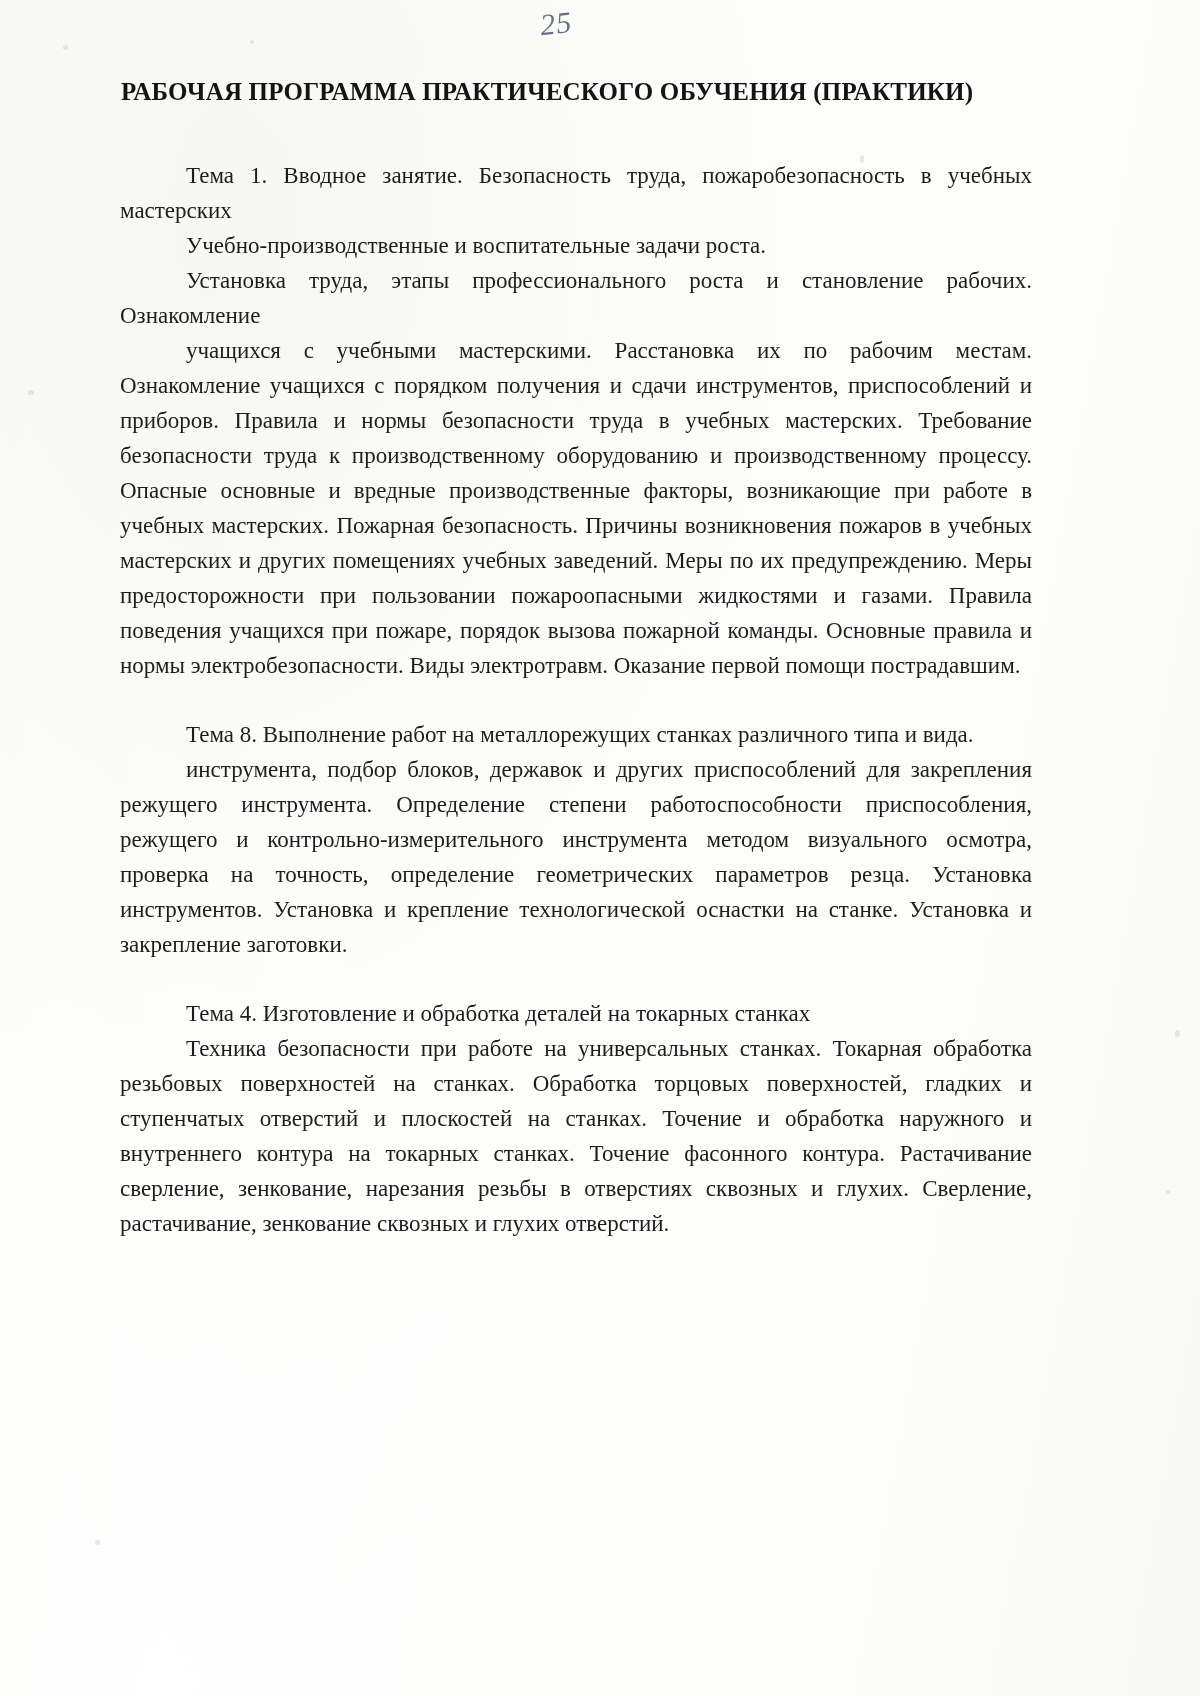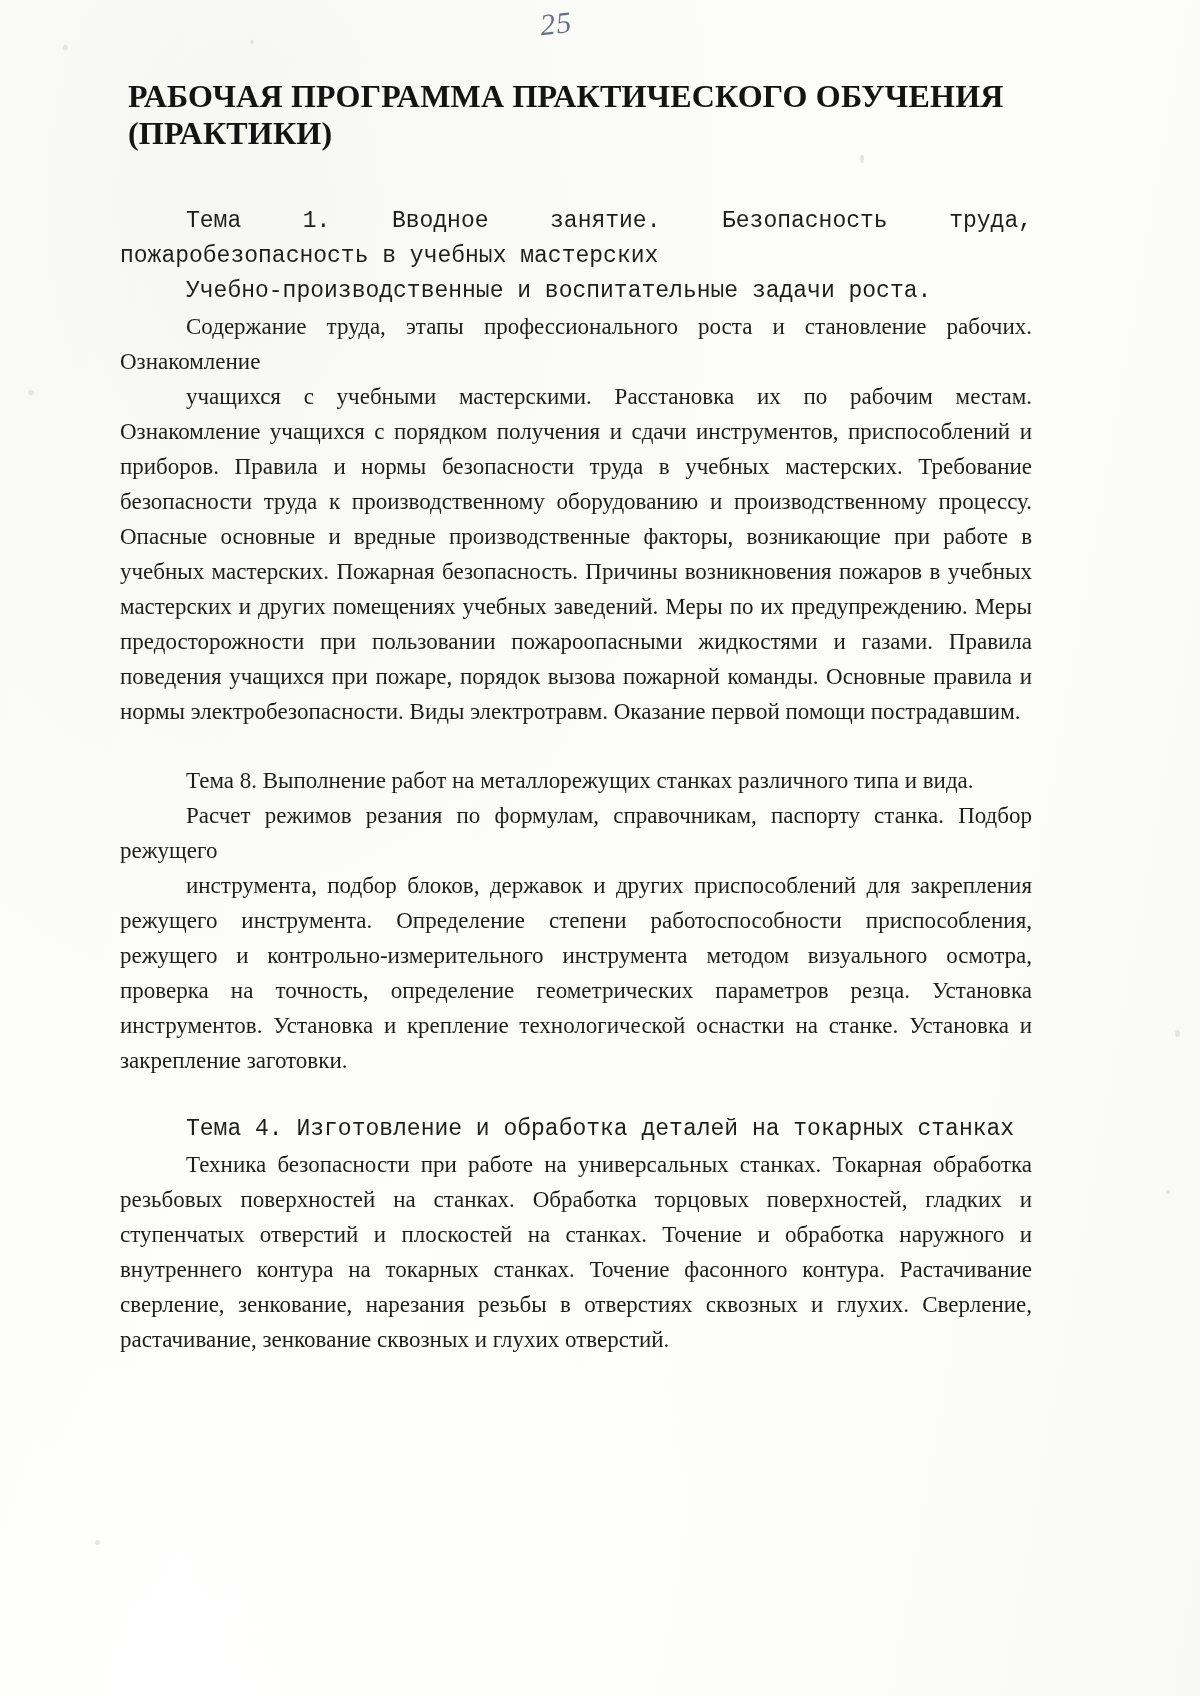--- a/index.html
+++ b/index.html
@@ -41,24 +41,24 @@
 
   .content {
     position: absolute;
     left: 120px;
     top: 78px;
     width: 912px;
   }
 
   h1.doc-title {
     font-family: "Liberation Serif", serif;
-    font-size: 32px;
+    font-size: 25px;
     font-weight: bold;
     letter-spacing: 0.2px;
-    margin: 0 0 52px 8px;
+    margin: 0 0 52px 1px;
     text-align: left;
     color: #141414;
   }
 
   .block {
     margin-bottom: 34px;
   }
 
   p.para {
     margin: 0;
@@ -67,21 +67,21 @@
     text-align: justify;
     text-justify: inter-word;
     color: #1d1d1d;
   }
   p.para.indent {
     text-indent: 66px;
   }
 
   
   .sans {
-    font-family: Liberation Mono, monospace;
+    font-family: Liberation Serif, serif;
     font-size: 21px;
     line-height: 35px;
   }
 
   
   .speck {
     position: absolute;
     background: #cfcfc8;
     border-radius: 50%;
     opacity: 0.5;
@@ -102,27 +102,26 @@
 
   <div class="page-number">25</div>
 
   <div class="content">
 
     <h1 class="doc-title">РАБОЧАЯ ПРОГРАММА ПРАКТИЧЕСКОГО ОБУЧЕНИЯ (ПРАКТИКИ)</h1>
 
     <div class="block">
       <p class="para indent sans">Тема 1. Вводное занятие. Безопасность труда, пожаробезопасность в учебных мастерских</p>
       <p class="para indent sans">Учебно-производственные и воспитательные задачи роста.</p>
-      <p class="para indent">Содержание труда, этапы профессионального роста и становление рабочих. Ознакомление</p>
+      <p class="para indent">Установка труда, этапы профессионального роста и становление рабочих. Ознакомление</p>
       <p class="para indent">учащихся с учебными мастерскими. Расстановка их по рабочим местам. Ознакомление учащихся с порядком получения и сдачи инструментов, приспособлений и приборов. Правила и нормы безопасности труда в учебных мастерских. Требование безопасности труда к производственному оборудованию и производственному процессу. Опасные основные и вредные производственные факторы, возникающие при работе в учебных мастерских. Пожарная безопасность. Причины возникновения пожаров в учебных мастерских и других помещениях учебных заведений. Меры по их предупреждению. Меры предосторожности при пользовании пожароопасными жидкостями и газами. Правила поведения учащихся при пожаре, порядок вызова пожарной команды. Основные правила и нормы электробезопасности. Виды электротравм. Оказание первой помощи пострадавшим.</p>
     </div>
 
     <div class="block">
       <p class="para indent">Тема 8. Выполнение работ на металлорежущих станках различного типа и вида.</p>
-      <p class="para indent">Расчет режимов резания по формулам, справочникам, паспорту станка. Подбор режущего</p>
       <p class="para indent">инструмента, подбор блоков, державок и других приспособлений для закрепления режущего инструмента. Определение степени работоспособности приспособления, режущего и контрольно-измерительного инструмента методом визуального осмотра, проверка на точность, определение геометрических параметров резца. Установка инструментов. Установка и крепление технологической оснастки на станке. Установка и закрепление заготовки.</p>
     </div>
 
     <div class="block">
       <p class="para indent sans">Тема 4. Изготовление и обработка деталей на токарных станках</p>
       <p class="para indent">Техника безопасности при работе на универсальных станках. Токарная обработка резьбовых поверхностей на станках. Обработка торцовых поверхностей, гладких и ступенчатых отверстий и плоскостей на станках. Точение и обработка наружного и внутреннего контура на токарных станках. Точение фасонного контура. Растачивание сверление, зенкование, нарезания резьбы в отверстиях сквозных и глухих. Сверление, растачивание, зенкование сквозных и глухих отверстий.</p>
     </div>
 
   </div>
 </div>

